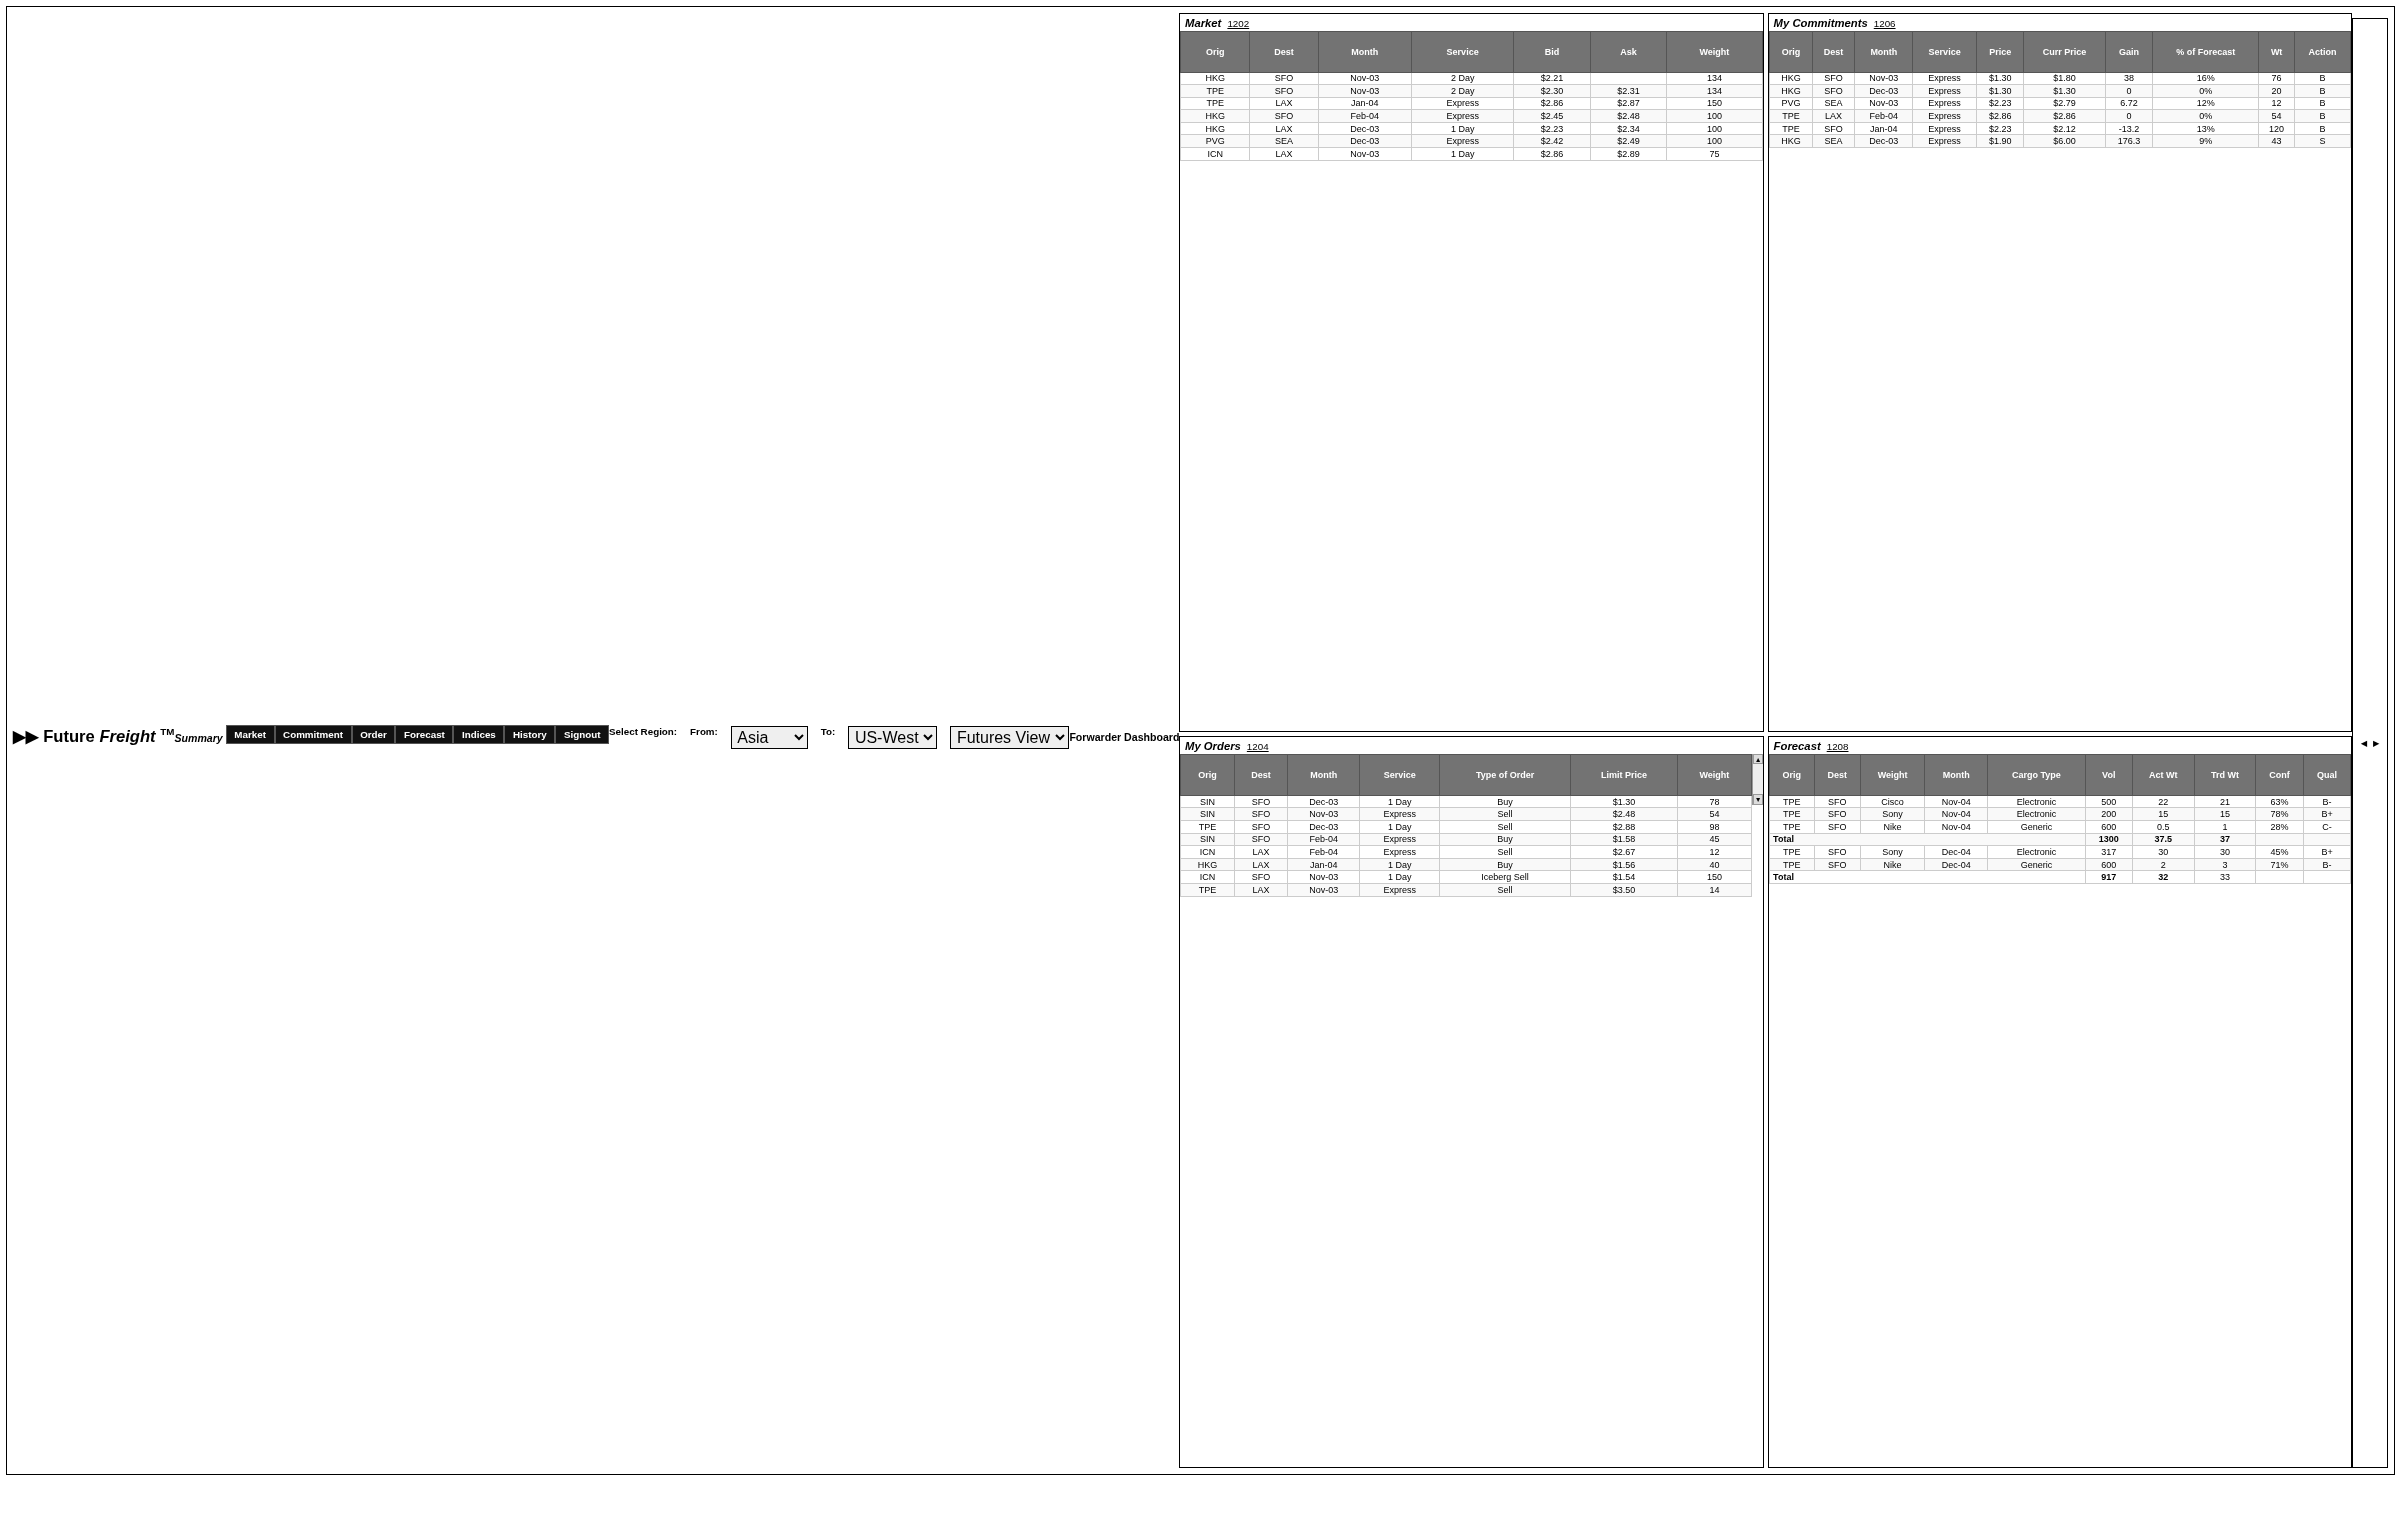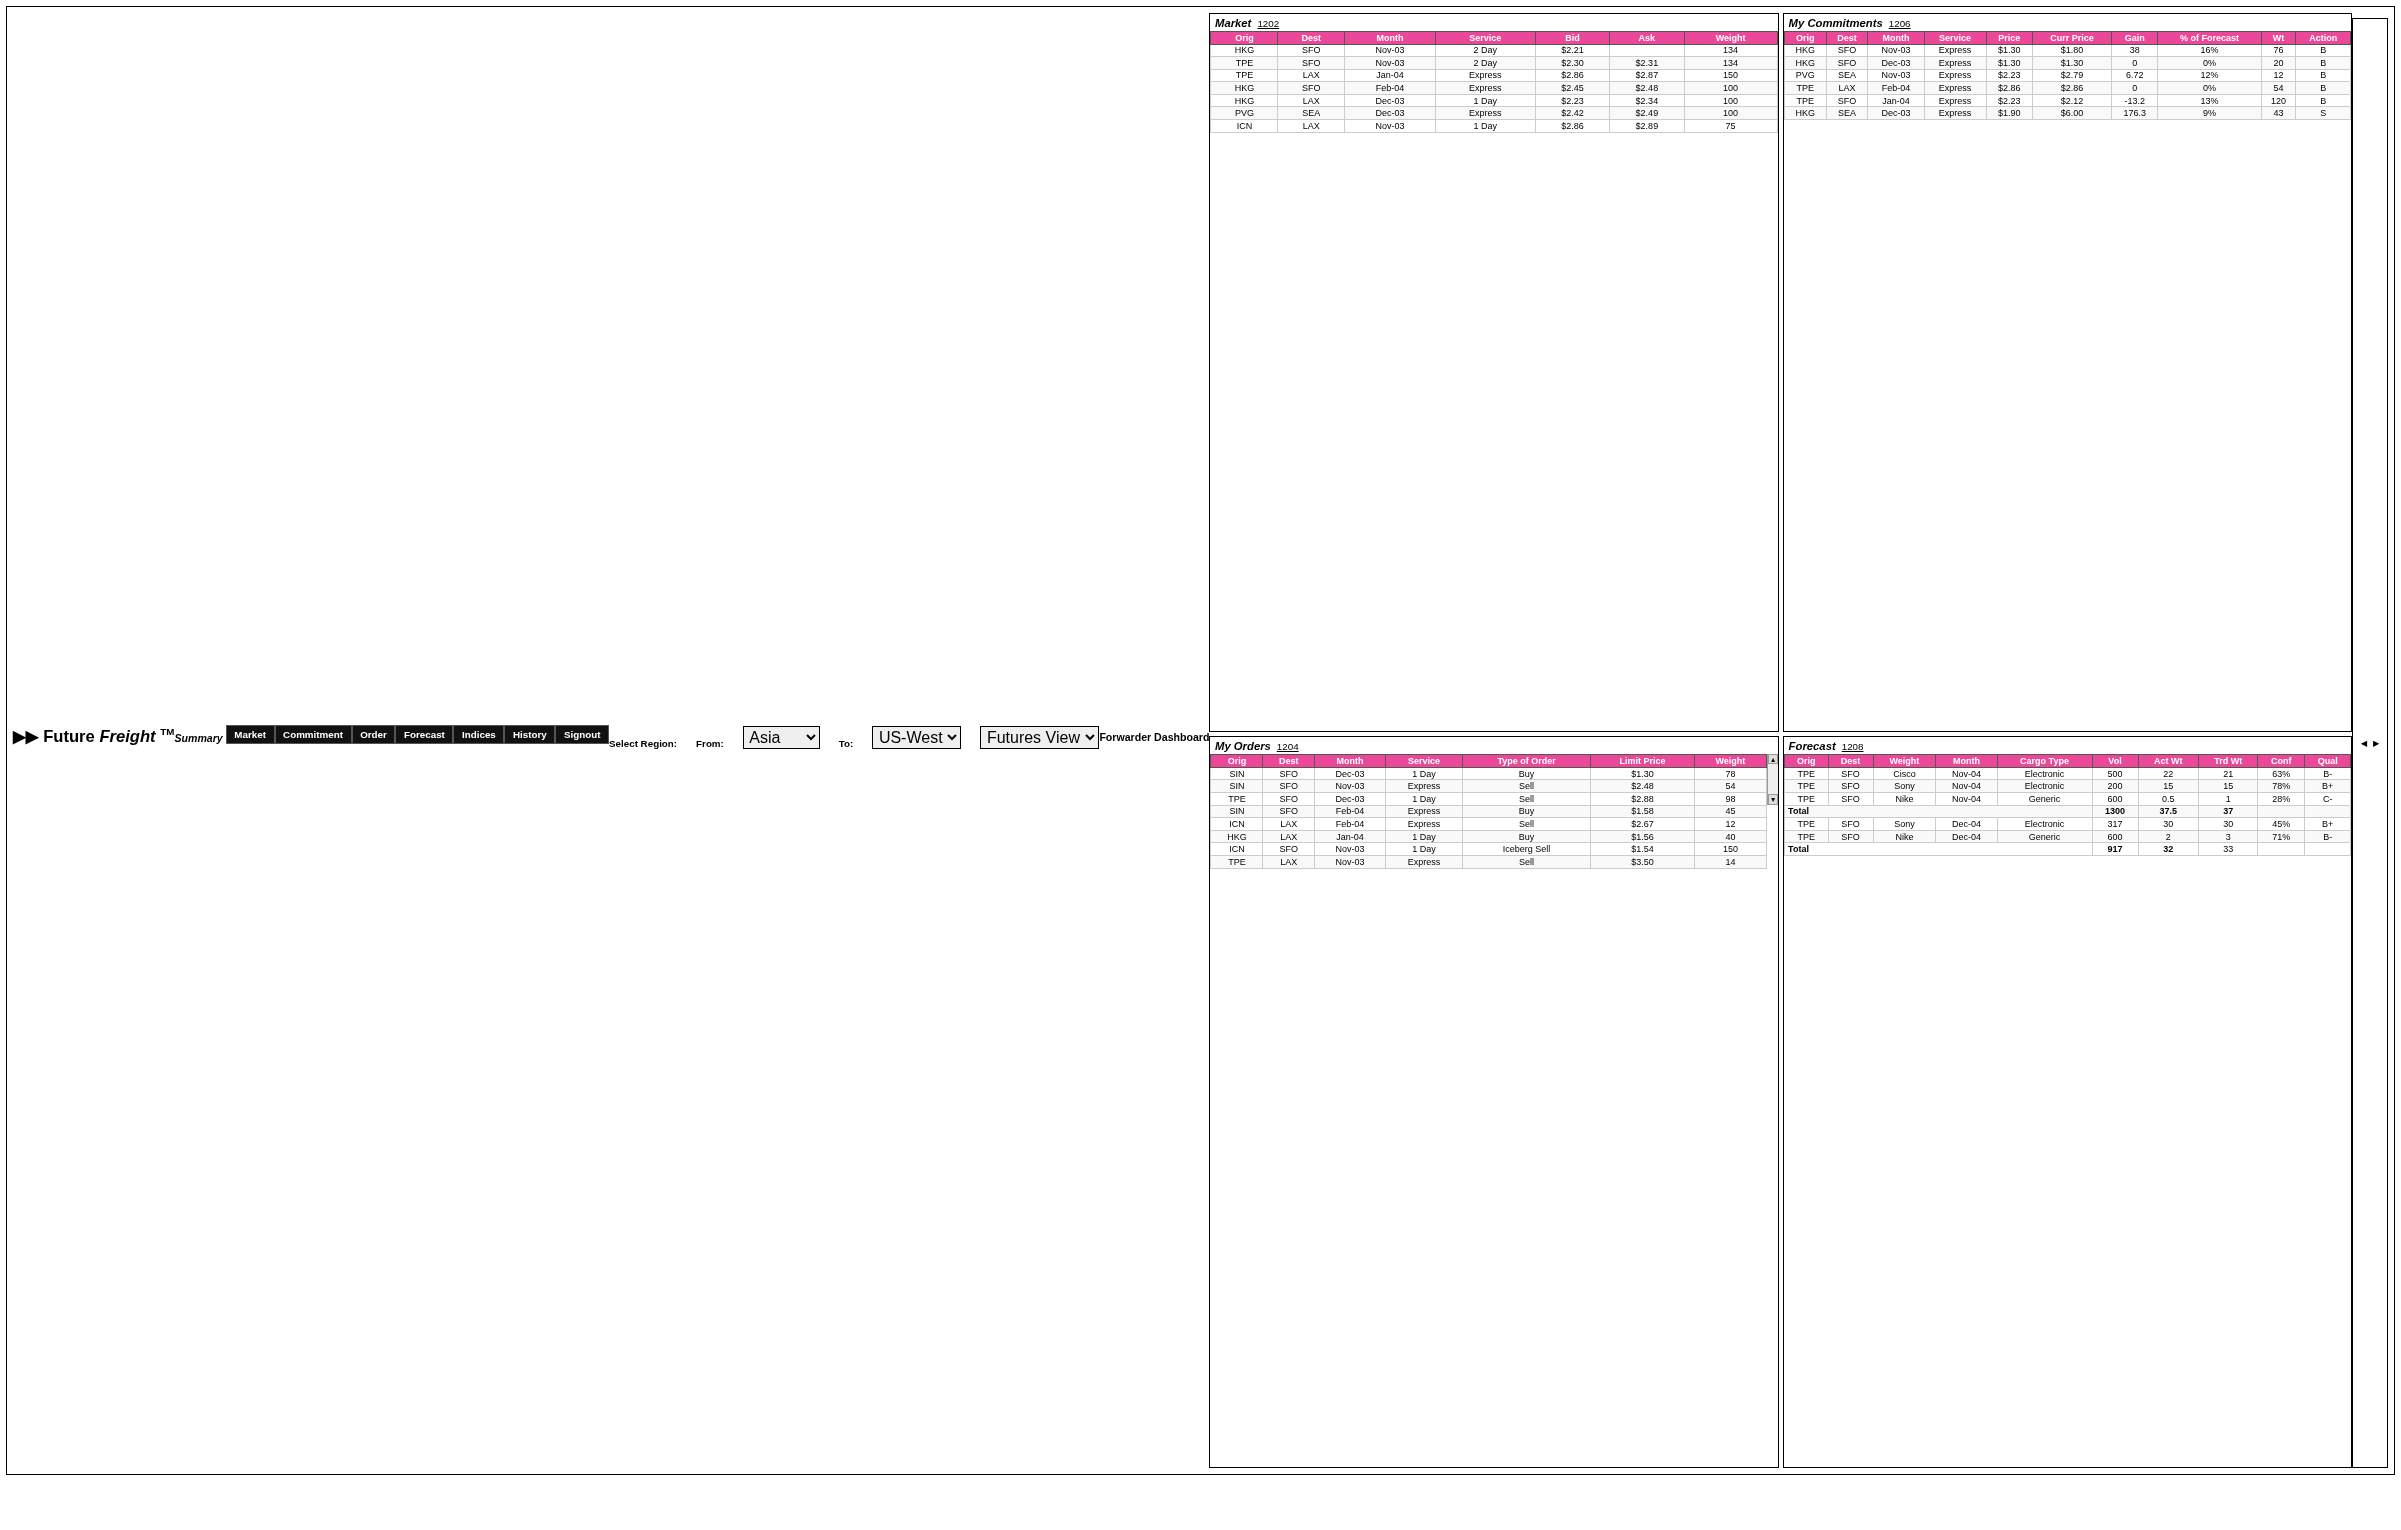--- a/index.html
+++ b/index.html
@@ -55,22 +55,22 @@
     }
     
     .toolbar-row {
       display: flex;
       align-items: center;
       justify-content: space-between;
       margin-bottom: 6px;
     }
     .toolbar-left {
       display: flex;
-      align-items: flex-end;
-      gap: 19px;
+      align-items: flex-start;
+      gap: 13px;
       font-weight: bold;
       font-size: 9.8px;
     }
     .toolbar-left select {
       border: 0.8px solid #000;
       padding: 0.8px 1.5px;
       font-size: 16px;
     }
     .toolbar-right {
       font-size: 10.6px;
@@ -106,24 +106,24 @@
       font-weight: normal;
       font-style: normal;
     }
     
     table {
       width: 100%;
       border-collapse: collapse;
       font-size: 9px;
     }
     th {
-      background: #ec4899;
+      background: #737373;
       color: #fff;
       font-weight: bold;
-      padding: 1px 3px;
+      padding: 15px 3px;
       text-align: center;
       border: 0.8px solid #555;
       font-size: 9px;
     }
     td {
       padding: 0.8px 3px;
       border: 0.8px solid #ccc;
       text-align: center;
       white-space: nowrap;
     }

